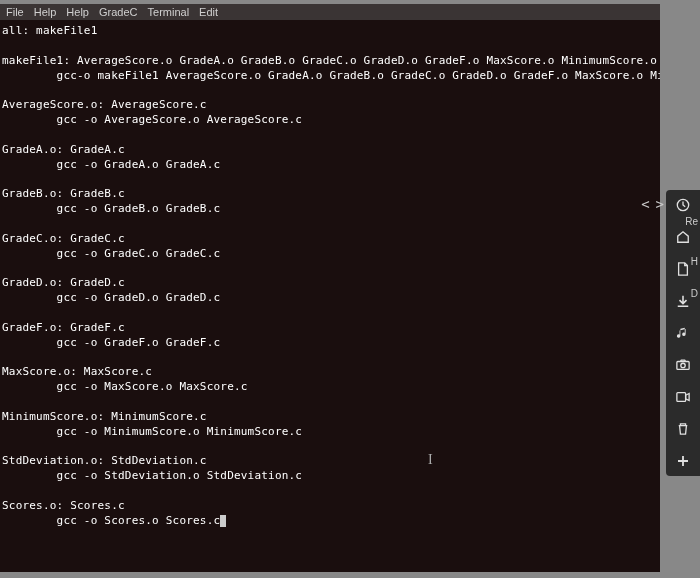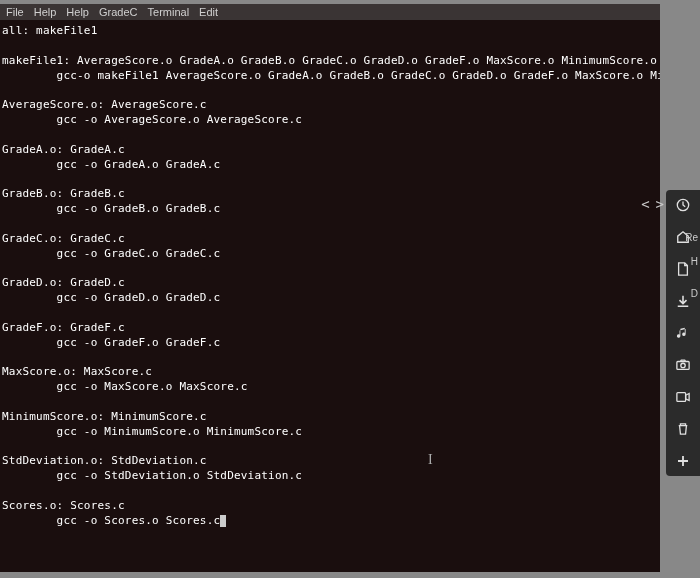--- a/index.html
+++ b/index.html
@@ -163,17 +163,17 @@
         <path d="M2 4h10M4 4V2h6v2M3 4l1 10h6l1-10"></path>
       </svg>
   </div>
   <div class="side-icon">
     <svg width="12" height="12" viewBox="0 0 12 12" stroke="#e0e0e0" stroke-width="1.8">
         <path d="M6 1v10M1 6h10"></path>
       </svg>
   </div>
 </div>
 
-<span class="side-label" style="top:232px">Re</span>
+<span class="side-label" style="top:216px">Re</span>
 <span class="side-label" style="top:256px">H</span>
 <span class="side-label" style="top:288px">D</span>
 
 <div class="text-cursor-ibeam">I</div>
 
 </body></html>

